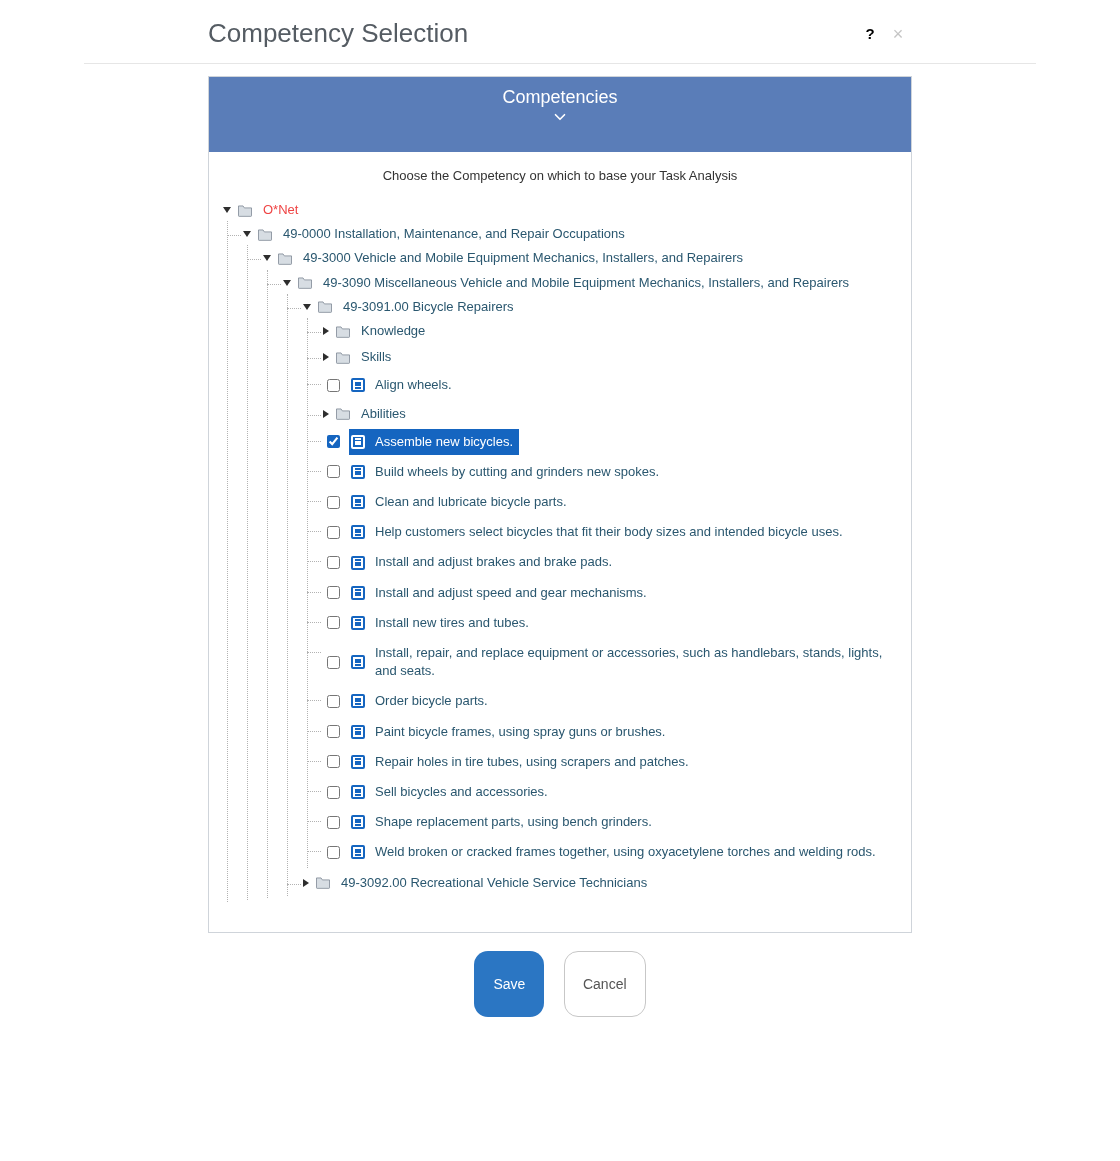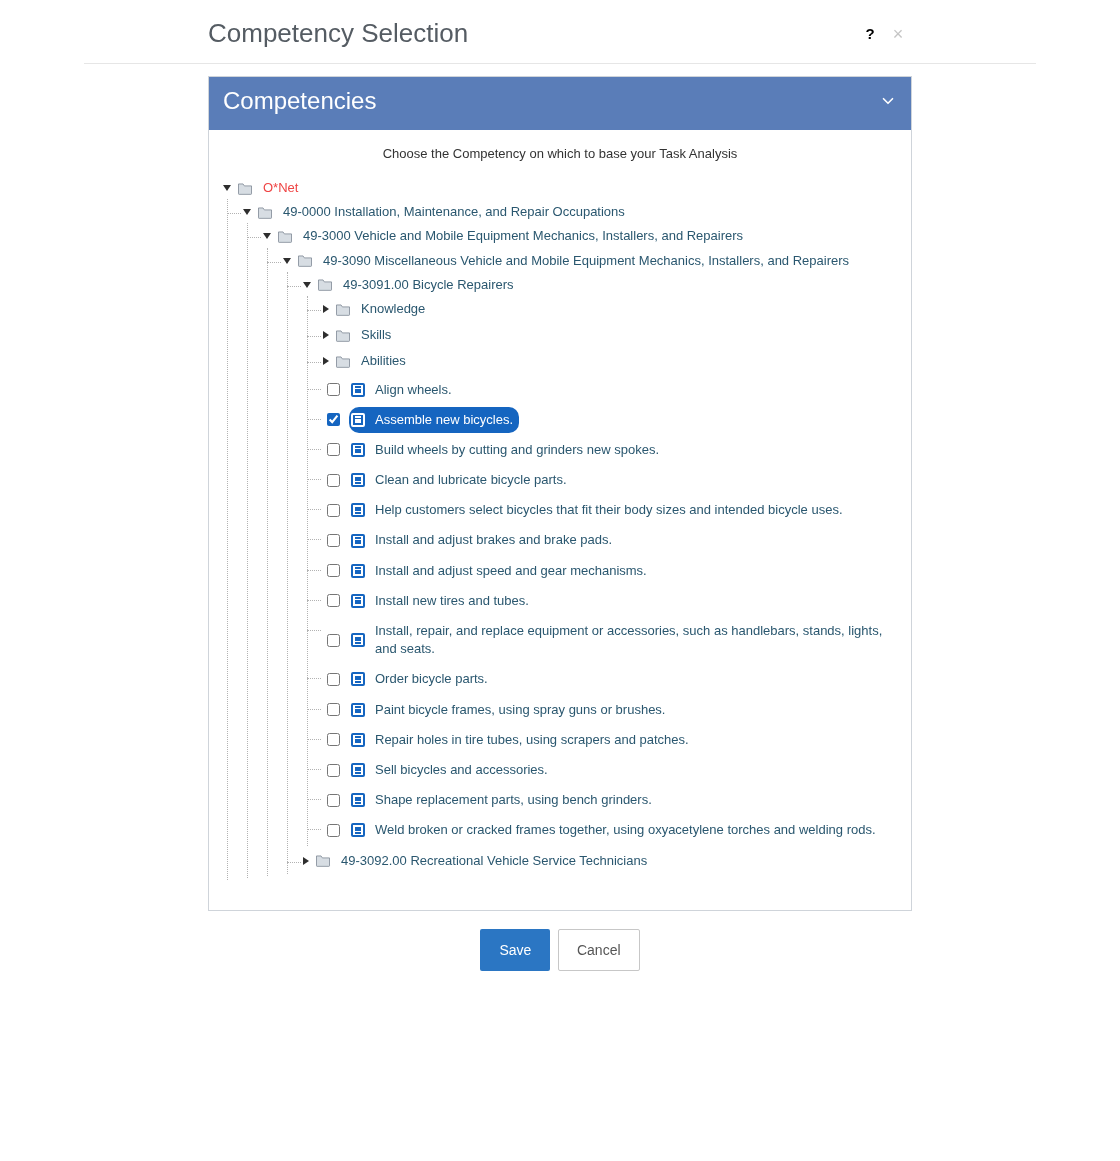--- a/index.html
+++ b/index.html
@@ -43,25 +43,26 @@
     cursor: pointer;
     line-height: 1;
   }
   .panel {
     margin: 12px 124px 0;
     border: 1px solid #cfd4da;
   }
   .panel-header {
     background: #5a7db8;
     color: #fff;
-    padding: 10px 14px 15px 14px;
-    font-size: 24px;
+    padding: 10px 14px 26px 14px;
+    font-size: 18px;
     font-weight: 400;
     display: flex;
     align-items: center;
+    flex-direction: column;
   }
   .panel-header-title { flex: 1; }
   .panel-instruction {
     text-align: center;
     padding: 16px 0 14px;
     font-size: 13px;
     color: #333;
   }
   .tree {
     padding: 0 14px 28px 14px;
@@ -140,21 +141,21 @@
     cursor: pointer;
     padding: 2px 4px;
     border-radius: 2px;
     line-height: 1.4;
   }
   .node-root > .node-row > .node-label { color: #ef4444; }
   .selected > .doc-icon { border-color: #fff; }
   .selected > .doc-icon span { background: #fff; }
   .selected {
     background: #1565c0;
-    border-radius: 10px;
+    border-radius: 0;
     padding-right: 4px;
   }
   .selected > .node-label { color: #fff; }
   .leaf-row {
     display: inline-flex;
     align-items: center;
     gap: 6px;
     padding: 2px 2px 2px 2px;
   }
   input[type="checkbox"].tree-cb {
@@ -163,26 +164,26 @@
     accent-color: #1565c0;
     flex-shrink: 0;
   }
   .li-gap { padding-bottom: 14px; }
   .footer {
     padding-top: 18px;
     text-align: center;
   }
   .btn {
     display: inline-block;
-    padding: 12px 18px;
+    padding: 24px 18px;
     font-size: 14px;
     border: 1px solid transparent;
-    border-radius: 2px;
+    border-radius: 14px;
     cursor: pointer;
-    margin: 0 2px;
+    margin: 0 8px;
   }
   .btn-primary {
     background: #2b76c3;
     color: #fff;
   }
   .btn-default {
     background: #fff;
     color: #555;
     border-color: #c7c7c7;
   }
@@ -281,40 +282,40 @@
                                   <span class="folder-icon">
                                     <svg class="folder-svg" viewBox="0 0 24 20">
                                       <path d="M2 3 h7 l2 3 h11 v12 a1 1 0 0 1 -1 1 h-18 a1 1 0 0 1 -1 -1 z" fill="#d7dde3" stroke="#7a8591" stroke-width="1.2"></path>
                                     </svg>
                                   </span>
                                   <span class="node-label">Skills</span>
                                 </div>
                               </li>
                               <li>
                                 <div class="node-row">
+                                  <input type="checkbox" class="tree-cb" style="">
+                                  <span class="leaf-row">
+                                    <span class="doc-icon">
+                                      <span></span>
+                                      <span></span>
+                                      <span></span>
+                                    </span>
+                                    <span class="node-label">Align wheels.</span>
+                                  </span>
+                                </div>
+                              </li>
+                              <li>
+                                <div class="node-row">
                                   <span class="toggle closed"></span>
                                   <span class="folder-icon">
                                     <svg class="folder-svg" viewBox="0 0 24 20">
                                       <path d="M2 3 h7 l2 3 h11 v12 a1 1 0 0 1 -1 1 h-18 a1 1 0 0 1 -1 -1 z" fill="#d7dde3" stroke="#7a8591" stroke-width="1.2"></path>
                                     </svg>
                                   </span>
                                   <span class="node-label">Abilities</span>
-                                </div>
-                              </li>
-                              <li>
-                                <div class="node-row">
-                                  <input type="checkbox" class="tree-cb" style="">
-                                  <span class="leaf-row">
-                                    <span class="doc-icon">
-                                      <span></span>
-                                      <span></span>
-                                      <span></span>
-                                    </span>
-                                    <span class="node-label">Align wheels.</span>
-                                  </span>
                                 </div>
                               </li>
                               <li>
                                 <div class="node-row">
                                   <input type="checkbox" class="tree-cb" checked="" style="">
                                   <span class="leaf-row selected">
                                     <span class="doc-icon">
                                       <span></span>
                                       <span></span>
                                       <span></span>

